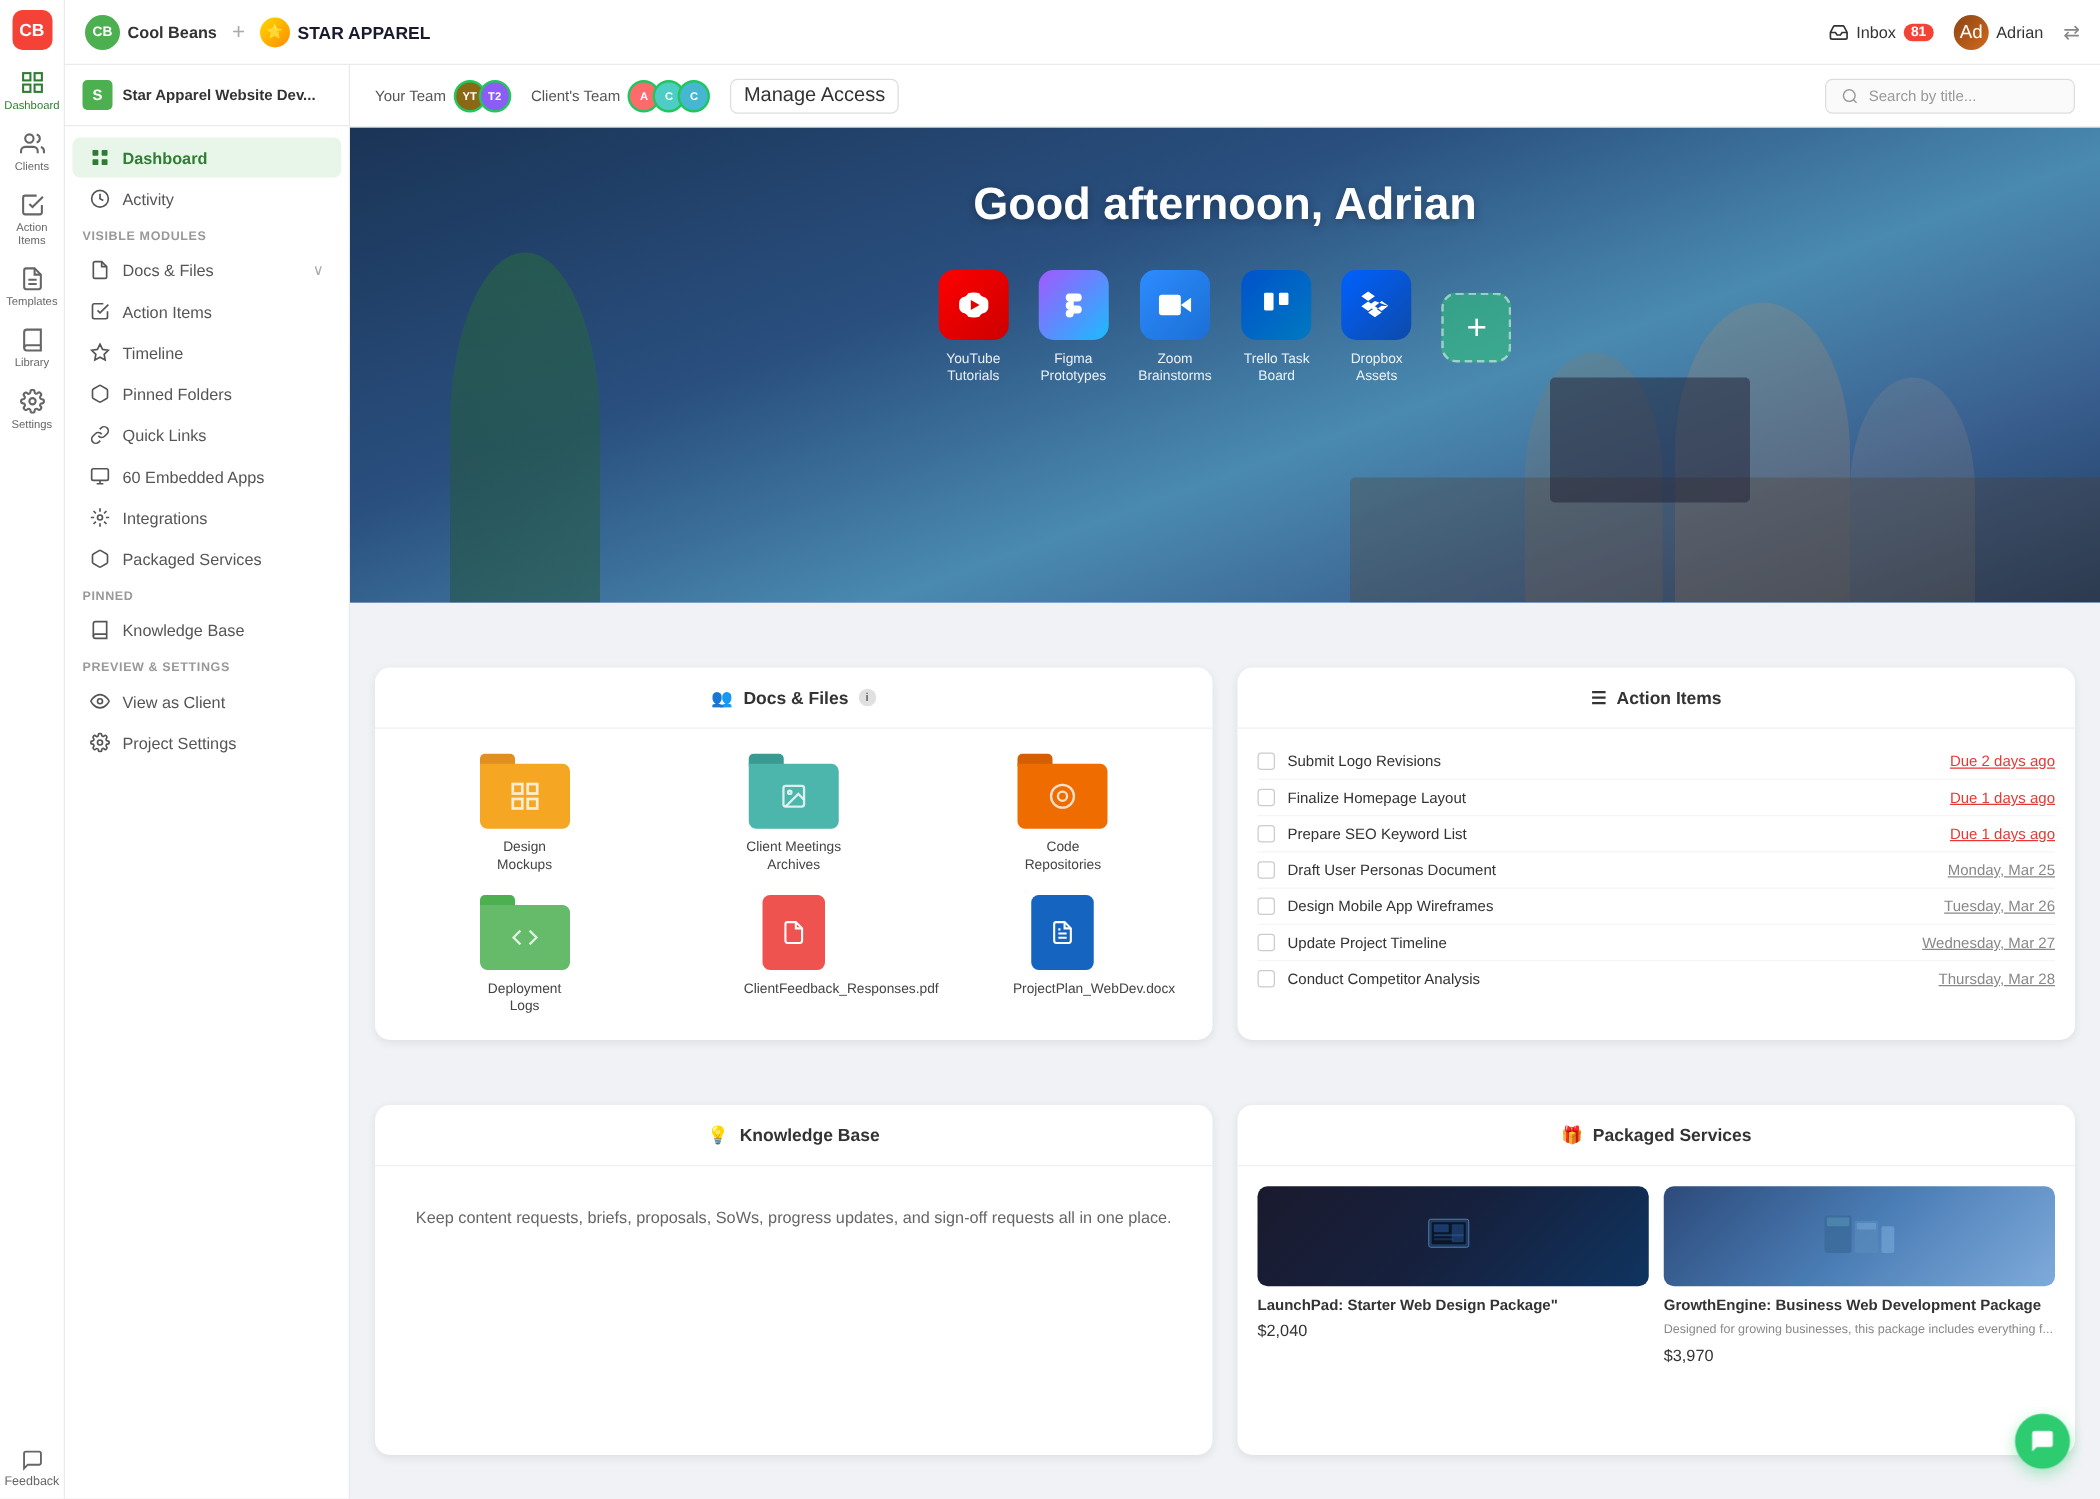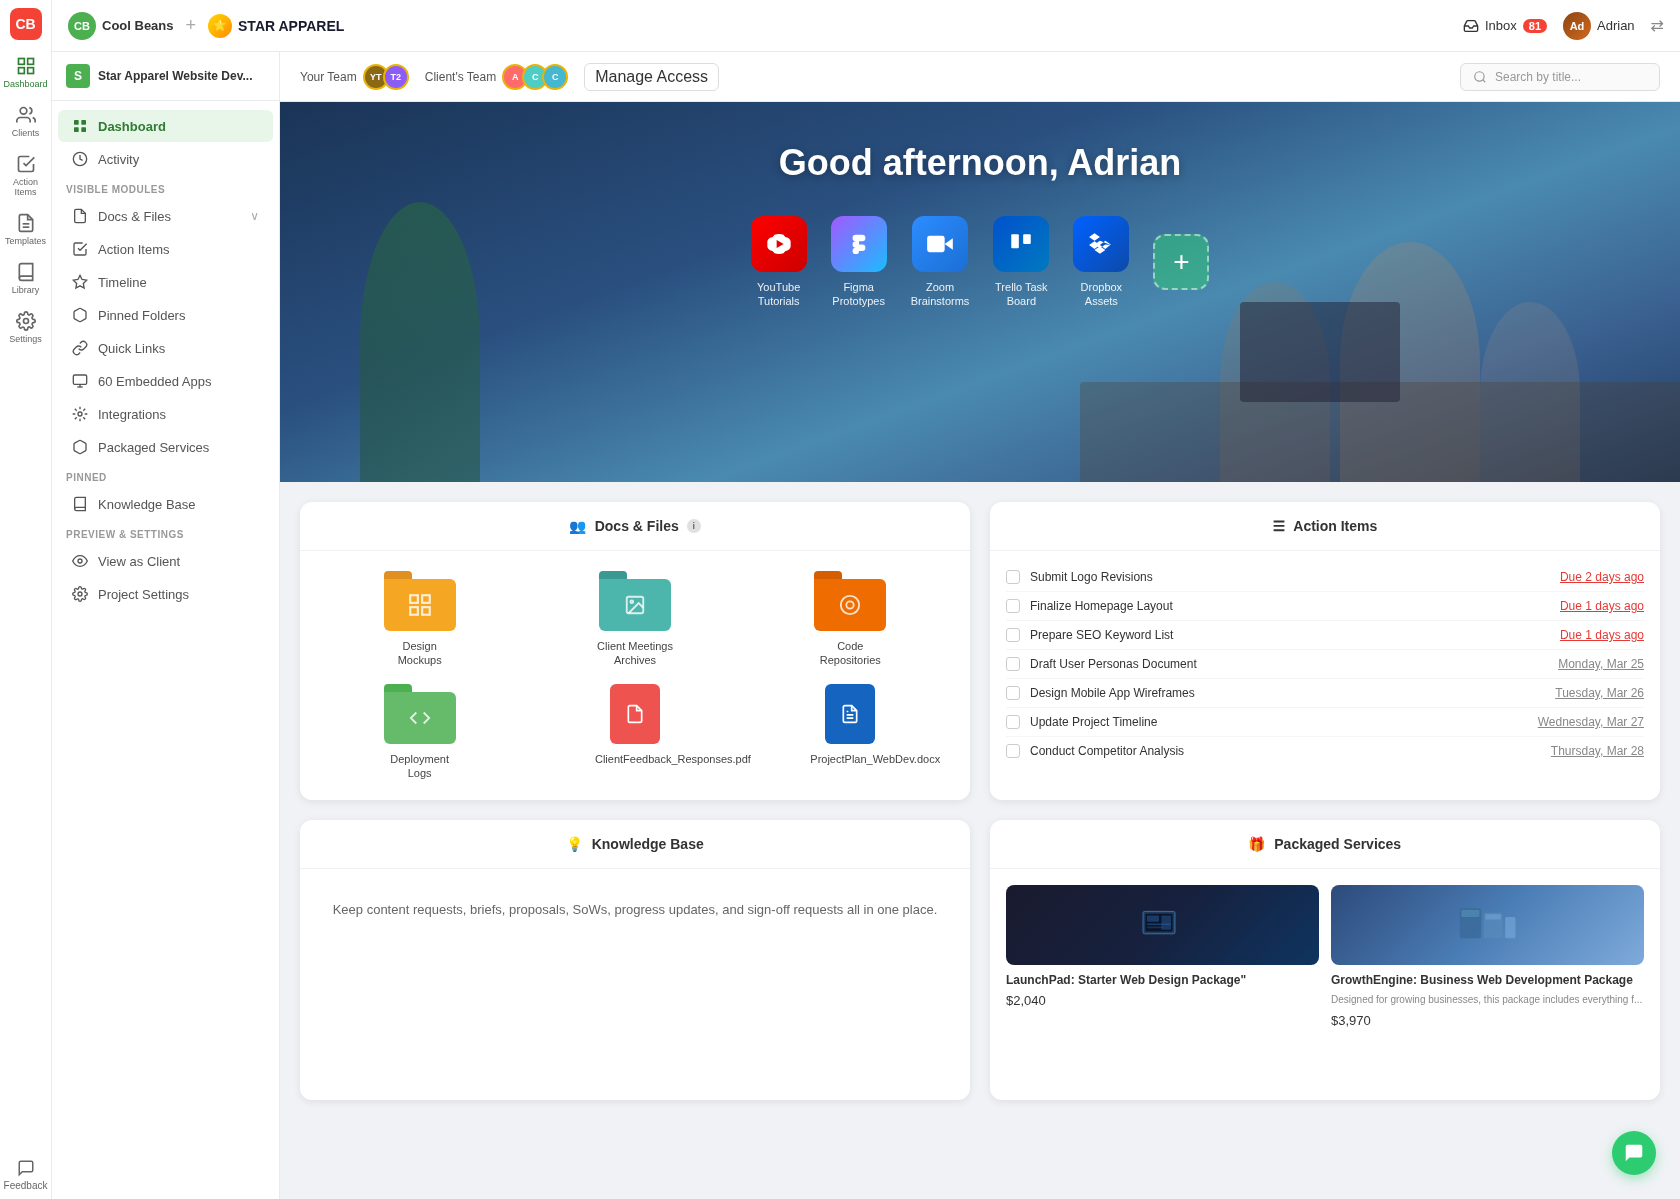--- a/index.html
+++ b/index.html
@@ -127,22 +127,22 @@
       font-weight: 600;
     }
     .user-avatar {
       width: 28px; height: 28px;
       background: linear-gradient(135deg, #8b4513, #d2691e);
       border-radius: 50%;
       display: flex;
       align-items: center;
       justify-content: center;
       color: white;
-      font-size: 11px;
-      font-weight: 700;
+      font-size: 15px;
+      font-weight: 400;
     }
     .user-name { font-size: 13px; font-weight: 500; color: #333; cursor: pointer; }
     .transfer-icon { color: #888; cursor: pointer; font-size: 16px; }
 
     
     .content-body {
       flex: 1;
       display: flex;
       overflow: hidden;
     }
@@ -214,21 +214,21 @@
       align-items: center;
       padding: 0 20px;
       gap: 16px;
       flex-shrink: 0;
     }
     .team-group { display: flex; align-items: center; gap: 6px; font-size: 12px; color: #555; }
     .avatar-stack { display: flex; }
     .avatar-sm {
       width: 26px; height: 26px;
       border-radius: 50%;
-      border: 2px solid #eab308;
+      border: 2px solid #22c55e;
       margin-left: -6px;
       font-size: 9px;
       display: flex;
       align-items: center;
       justify-content: center;
       color: white;
       font-weight: 600;
     }
     .avatar-sm:first-child { margin-left: 0; }
     .manage-access-btn {
@@ -254,20 +254,21 @@
       width: 200px;
       cursor: text;
     }
 
     
     .page-main {
       flex: 1;
       overflow-y: auto;
       display: flex;
       flex-direction: column;
+      gap: 32px;
     }
 
     
     .hero {
       position: relative;
       height: 380px;
       background: linear-gradient(135deg, #1a3a6b 0%, #2d5a9e 30%, #3a7bd5 60%, #4a90d9 100%);
       overflow: hidden;
       flex-shrink: 0;
     }

